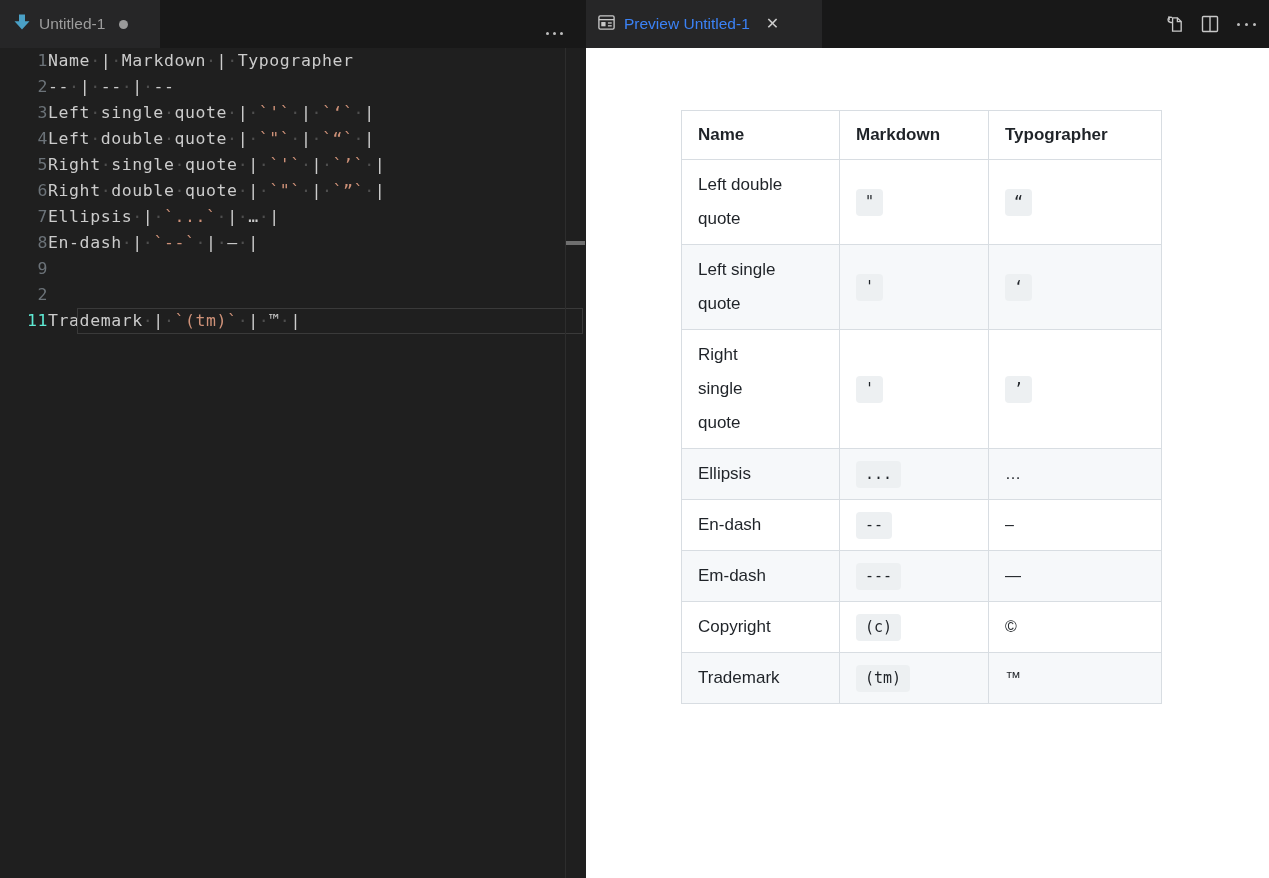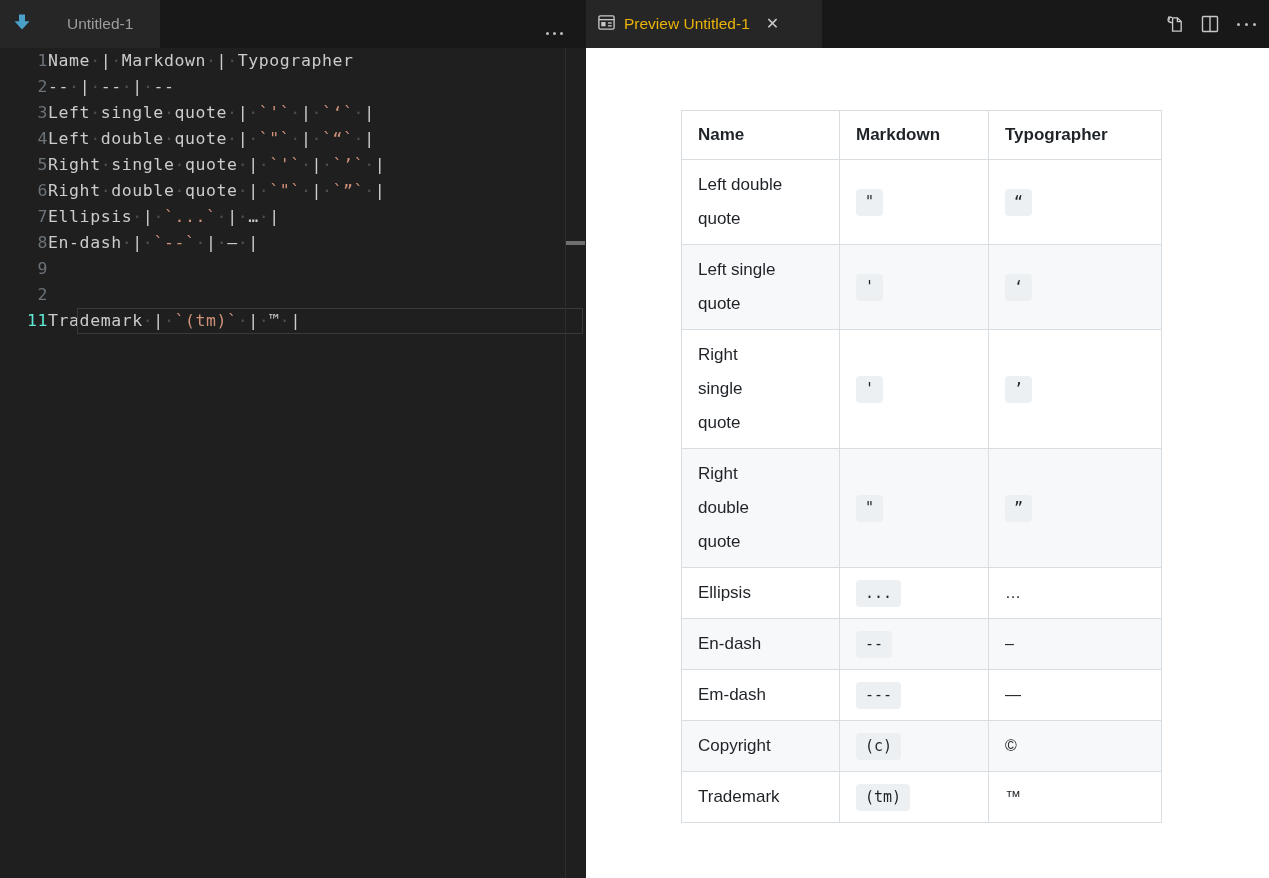--- a/index.html
+++ b/index.html
@@ -4,24 +4,24 @@
 <style>
   html,body{margin:0;padding:0;}
   body{
     width:1269px;height:878px;position:relative;overflow:hidden;
     background:#ffffff;font-family:"Liberation Sans",sans-serif;
     -webkit-font-smoothing:antialiased;
   }
   
   .topbar{position:absolute;left:0;top:0;width:1269px;height:48px;background:#181818;}
   .tab{position:absolute;top:0;height:48px;display:flex;align-items:center;background:#262627;}
-  .tab.editor-tab{left:0;width:160px;padding-left:13px;box-sizing:border-box;gap:28px;}
+  .tab.editor-tab{left:0;width:160px;padding-left:13px;box-sizing:border-box;}
   .tab.preview-tab{left:586px;width:236px;padding-left:11px;box-sizing:border-box;}
   .tab-label{font-size:15.5px;color:#9d9d9d;margin-left:8px;white-space:nowrap;}
-  .preview-tab .tab-label{color:#eab308;}
+  .preview-tab .tab-label{color:#3b82f6;}
   .mod-dot{width:9px;height:9px;border-radius:50%;background:#9a9a9a;margin-left:14px;}
   .close-x{margin-left:16px;color:#cccccc;font-size:16px;line-height:16px;cursor:default;}
   .dots{display:flex;gap:4px;align-items:center;}
   .dots i{width:3px;height:3px;border-radius:50%;background:#bdbdbd;display:block;}
   .editor-actions{position:absolute;left:543px;top:22px;}
   .right-actions{position:absolute;right:12px;top:0;height:48px;display:flex;align-items:center;gap:14px;}
   .icon-btn{width:22px;height:22px;display:flex;align-items:center;justify-content:center;}
   .icon-btn svg{display:block;}
   
   .editor-pane{position:absolute;left:0;top:48px;width:586px;height:830px;background:#1f1f1f;}
@@ -190,25 +190,20 @@
           <td class="cell-name col-name">Left single quote</td>
           <td class="col-md"><span class="md-code">'</span></td>
           <td class="col-typo"><span class="md-code">‘</span></td>
         </tr>
         <tr>
           <td class="cell-name col-name">Right single quote</td>
           <td class="col-md"><span class="md-code">'</span></td>
           <td class="col-typo"><span class="md-code">’</span></td>
         </tr>
         <tr>
-          <td class="cell-name col-name">Right double quote</td>
-          <td class="col-md"><span class="md-code">"</span></td>
-          <td class="col-typo"><span class="md-code">”</span></td>
-        </tr>
-        <tr>
           <td class="cell-name col-name">Ellipsis</td>
           <td class="col-md"><span class="md-code">...</span></td>
           <td class="col-typo"><span class="typo-plain">…</span></td>
         </tr>
         <tr>
           <td class="cell-name col-name">En-dash</td>
           <td class="col-md"><span class="md-code">--</span></td>
           <td class="col-typo"><span class="typo-plain">–</span></td>
         </tr>
         <tr>

